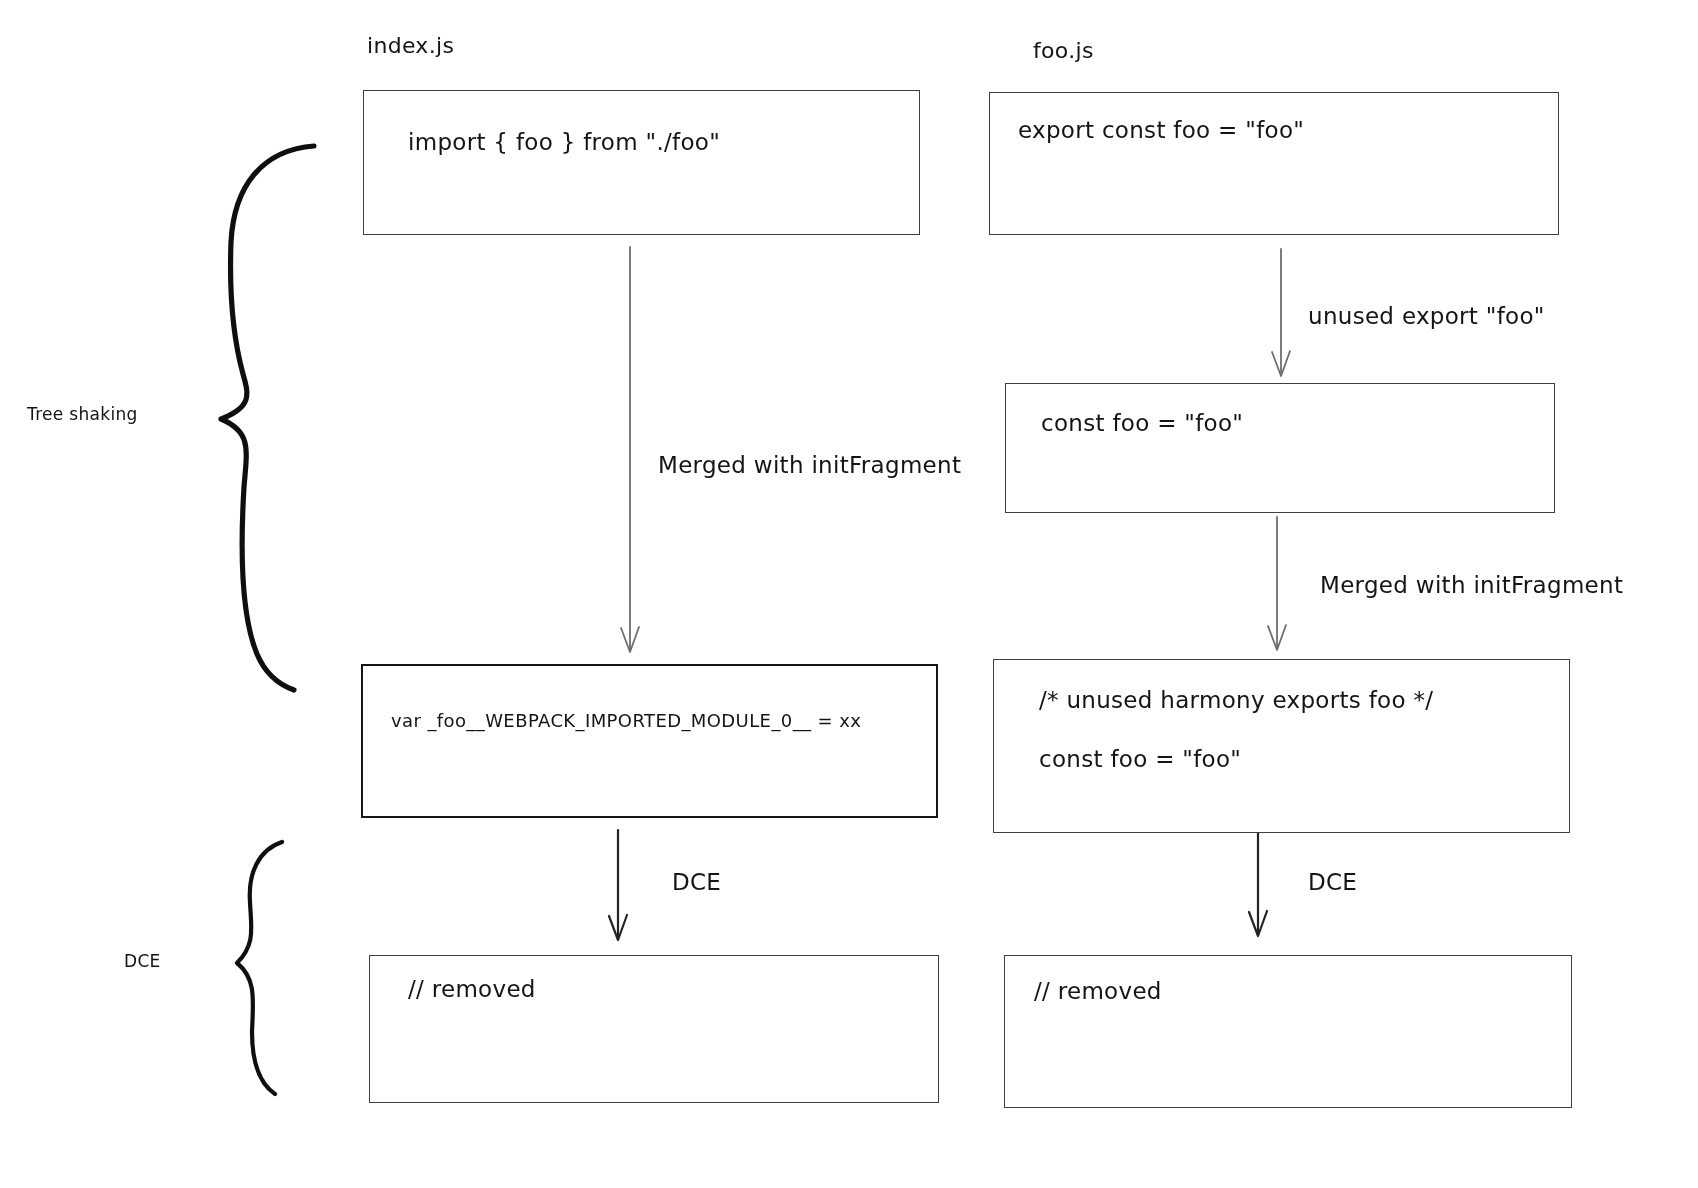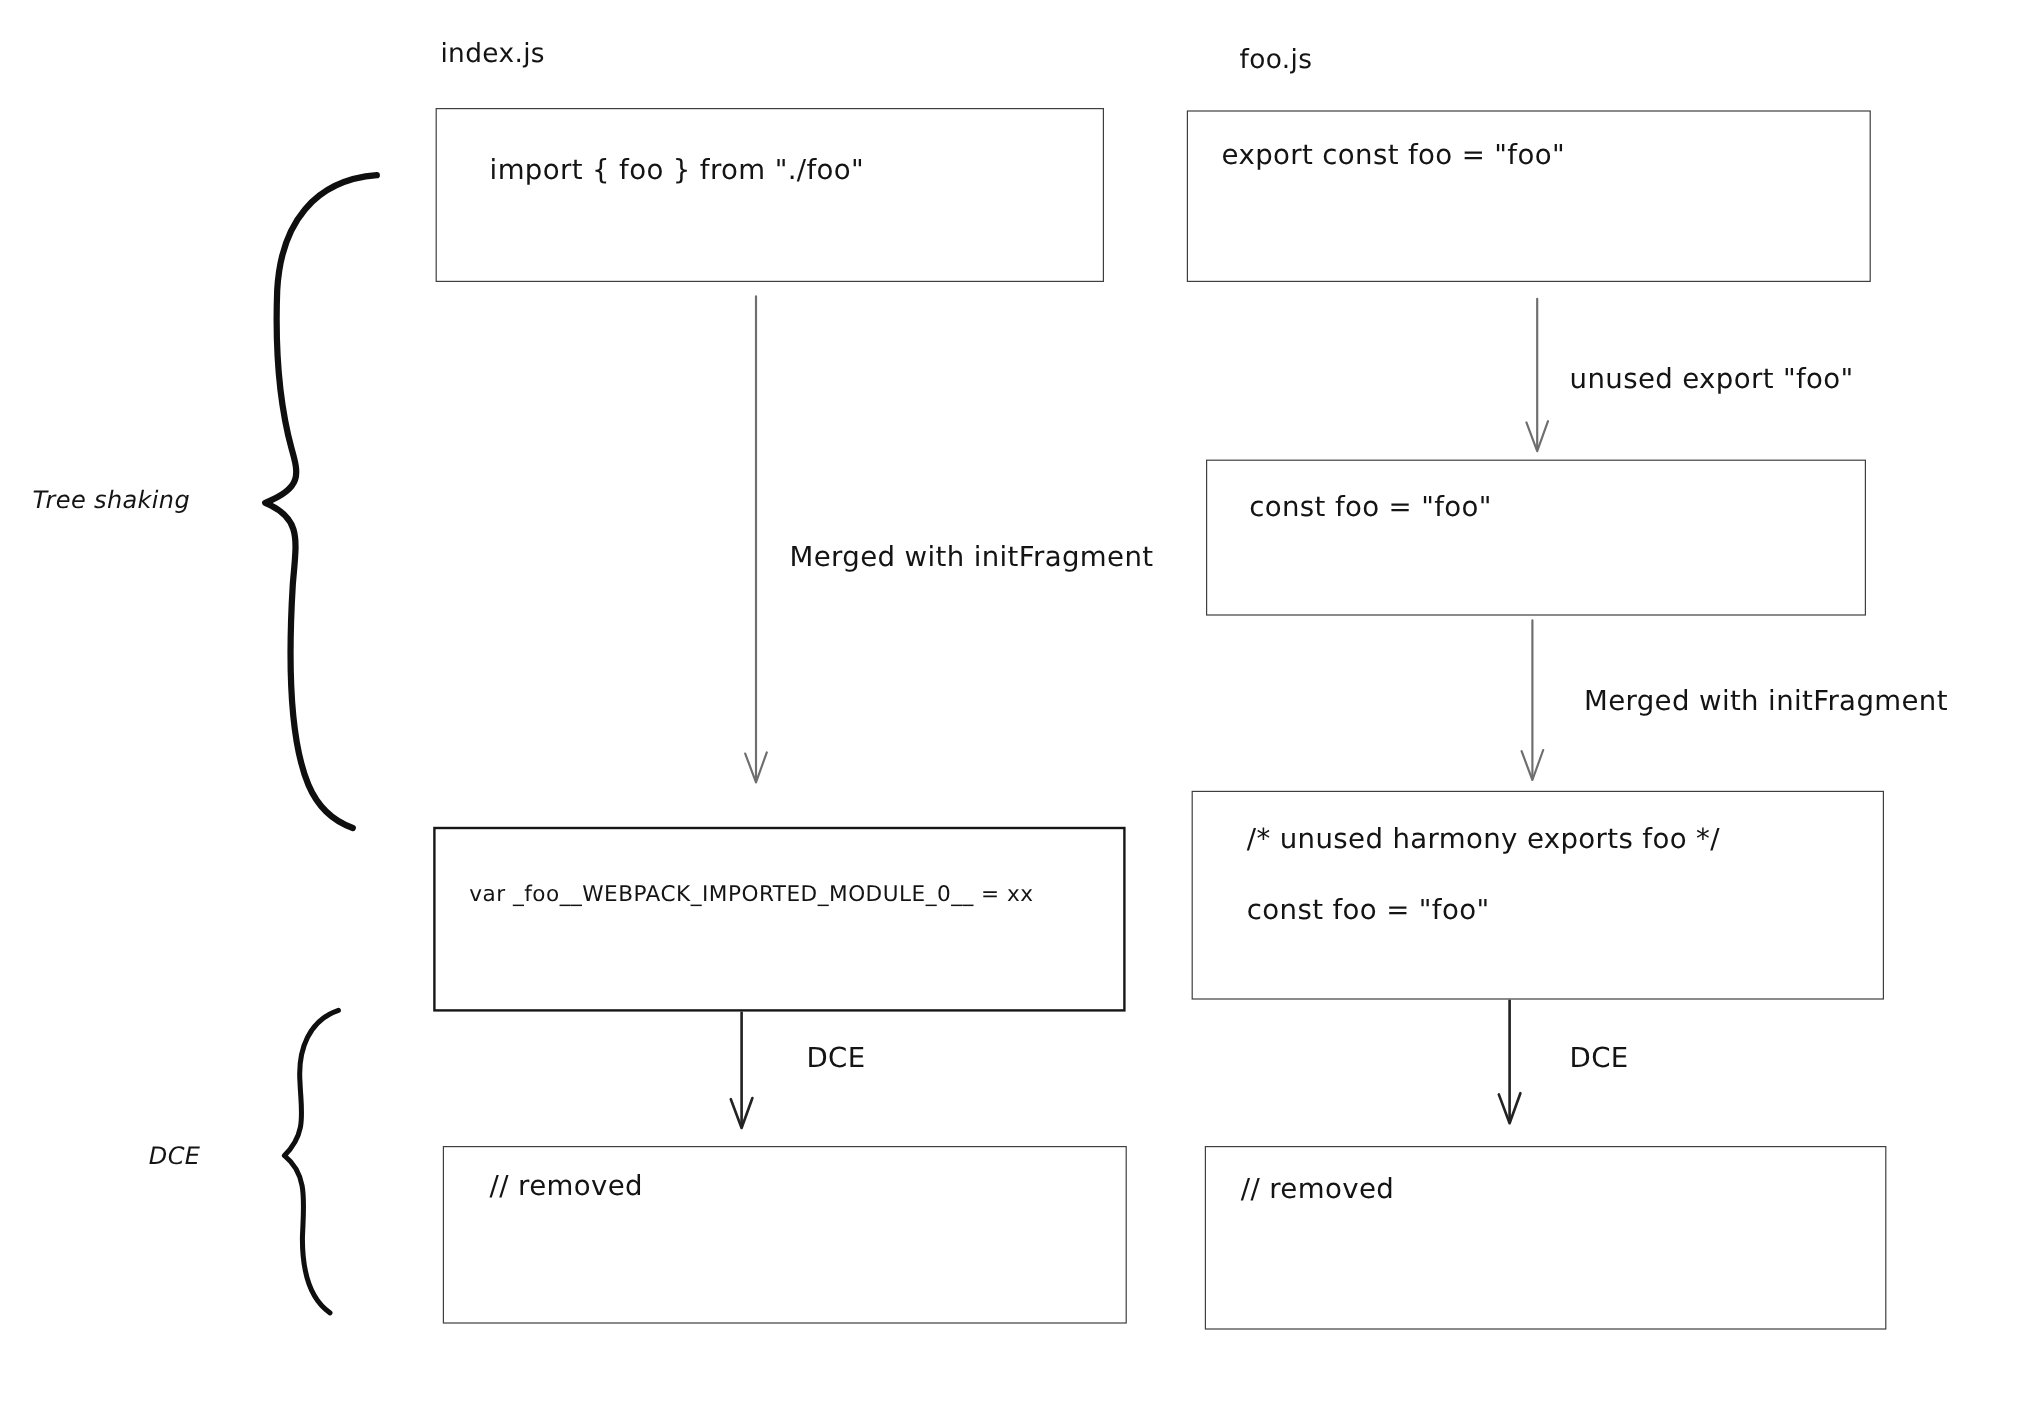--- a/index.html
+++ b/index.html
@@ -27,21 +27,21 @@
   }
   .box .code.small{font-size:18px;letter-spacing:0.4px;}
   .lbl{
     position:absolute;
     white-space:pre;
     font-size:23px;
     letter-spacing:0.3px;
     color:#141414;
   }
   .lbl.file{font-size:22px;}
-  .lbl.side{font-size:20px;font-style:italic;}
+  .lbl.side{font-size:17px;}
 </style>
 </head>
 <body>
 
 <div id="stage">
 
   <svg class="layer" viewBox="0 0 1698 1188">
 
     <g stroke="#6e6e6e" stroke-width="1.8" fill="none" stroke-linecap="round" stroke-linejoin="round">
       <path d="M630 247 L630 650"></path>
@@ -83,21 +83,21 @@
          C 252 1062, 259 1083, 275 1094" stroke="#0f0f0f" stroke-width="4.2" fill="none" stroke-linecap="round" stroke-linejoin="round"></path>
   </svg>
 
   <div class="lbl file" style="left:367px;top:33px;">index.js</div>
   <div class="lbl file" style="left:1033px;top:38px;">foo.js</div>
 
   <div class="box" style="left:363px;top:90px;width:557px;height:145px;padding:38px 0 0 44px;">
     <div class="code">import { foo } from "./foo"</div>
   </div>
 
-  <div class="box thick" style="left:361px;top:664px;width:577px;height:154px;padding:44px 0 0 28px;margin-top:25px;">
+  <div class="box thick" style="left:361px;top:664px;width:577px;height:154px;padding:44px 0 0 28px;">
     <div class="code small">var _foo__WEBPACK_IMPORTED_MODULE_0__ = xx</div>
   </div>
 
   <div class="box" style="left:369px;top:955px;width:570px;height:148px;padding:20px 0 0 38px;">
     <div class="code">// removed</div>
   </div>
 
   <div class="box" style="left:989px;top:92px;width:570px;height:143px;padding:24px 0 0 28px;">
     <div class="code">export const foo = "foo"</div>
   </div>

